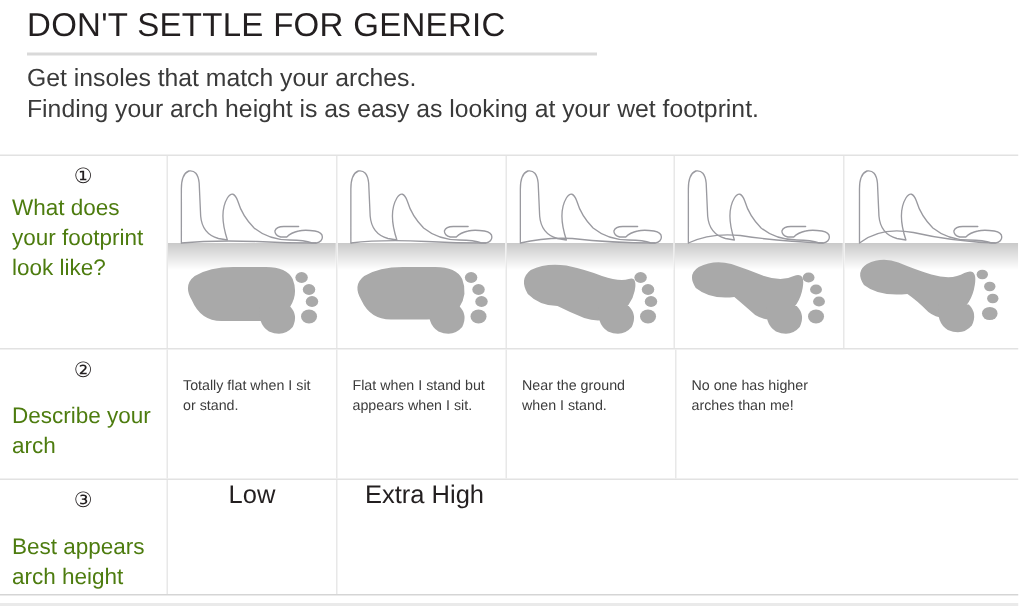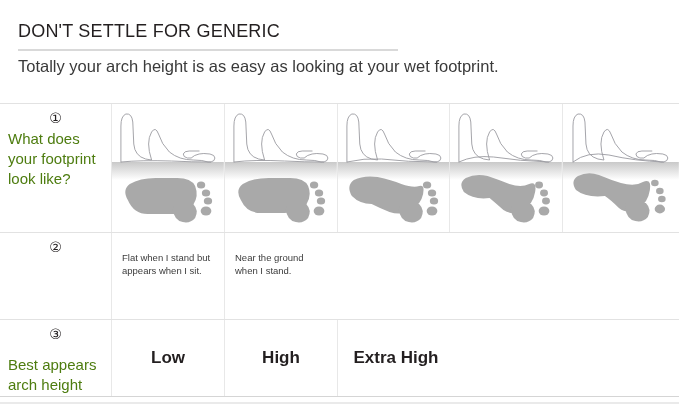--- a/index.html
+++ b/index.html
@@ -19,26 +19,26 @@
     width: 679px;
     height: 407px;
     box-sizing: border-box;
   }
 
   
   .header {
     padding: 0 18px;
   }
   .title {
-    font-size: 18px;
+    font-size: 22px;
     font-weight: 400;
     letter-spacing: 0.2px;
     line-height: 30px;
     margin: 0;
-    padding-top: 16px;
+    padding-top: 2px;
     color: #231f20;
     white-space: nowrap;
   }
   .title-rule {
     height: 2px;
     background: #d9d9d9;
     width: 380px;
     margin: 3px 0 5px 0;
   }
   .subtitle {
@@ -113,28 +113,26 @@
   .desc {
     font-size: 9.5px;
     line-height: 13px;
     color: #3c3c3c;
     padding: 18px 10px 0 10px;
   }
 
   
   .archcell {
     display: flex;
-    align-items: center;
     justify-content: center;
     font-size: 17px;
     color: #231f20;
     height: 100%;
     box-sizing: border-box;
     border-right: 1px solid #e8e8e8;
-    font-weight: bold;
   }
   .archcell:last-child { border-right: none; }
   .a-low    { width: 113px; }
   .a-medium { width: 226px; }
   .a-high   { width: 113px; }
   .a-xhigh  { width: 116px; }
 
   .bottom-rule {
     position: absolute;
     left: 0;
@@ -146,21 +144,22 @@
 </style>
 </head>
 <body>
 
 <div class="page">
 
   <div class="header">
     <div class="title">DON'T SETTLE FOR GENERIC</div>
     <div class="title-rule"></div>
     <div class="subtitle">
-      <div>Totally your arch height is as easy as looking at your wet footprint.</div>
+      <div>Get insoles that match your arches.</div>
+      <div>Finding your arch height is as easy as looking at your wet footprint.</div>
     </div>
   </div>
 
   <div class="grid">
 
     <div class="row row-images">
 
       <div class="cell c-label labelcell">
         <div class="circnum">①</div>
         <div class="labeltext lab-1">What does your footprint look like?</div>
@@ -297,43 +296,47 @@
             <ellipse cx="97" cy="105" rx="5.2" ry="4.4"></ellipse>
           </g>
         </svg>
       </div>
     </div>
 
     <div class="row row-describe">
 
       <div class="cell c-label labelcell">
         <div class="circnum">②</div>
-      </div>
-
+        <div class="labeltext lab-2">Describe your arch</div>
+      </div>
+
+      <div class="cell c-col">
+        <div class="desc">Totally flat when I sit or stand.</div>
+      </div>
       <div class="cell c-col">
         <div class="desc">Flat when I stand but appears when I sit.</div>
       </div>
       <div class="cell c-col">
         <div class="desc">Near the ground when I stand.</div>
+      </div>
+      <div class="cell c-col-last">
+        <div class="desc">No one has higher arches than me!</div>
       </div>
     </div>
 
     <div class="row row-insole">
 
       <div class="cell c-label labelcell">
         <div class="circnum">③</div>
         <div class="labeltext lab-3">Best appears arch height</div>
       </div>
 
       <div class="archcell a-low">
         <span>Low</span>
       </div>
-      <div class="archcell a-high">
-        <span>High</span>
-      </div>
       <div class="archcell a-xhigh">
         <span>Extra High</span>
       </div>
     </div>
 
   </div>
 
   <div class="bottom-rule"></div>
 
 </div>

